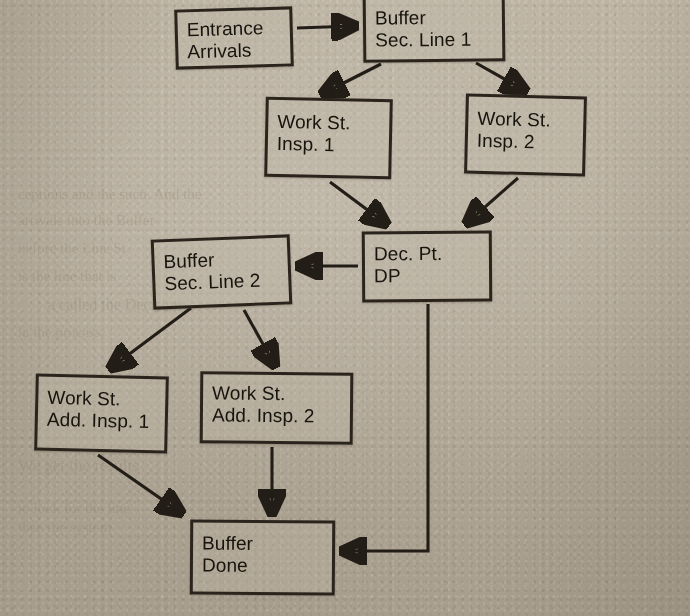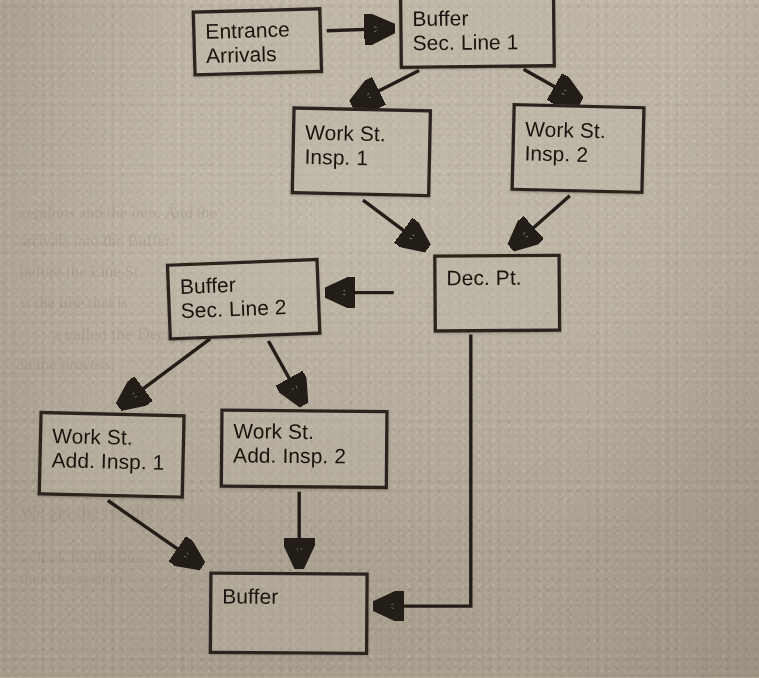--- a/index.html
+++ b/index.html
@@ -56,21 +56,21 @@
 </style>
 </head>
 <body>
 
 <div id="stage">
 
   <div class="paper"></div>
   <div class="paper-grain"></div>
   <div class="paper-shade"></div>
 
-  <div class="ghost" style="left:18px;top:186px;font-size:15px;">ceptions and the into. And the</div>
+  <div class="ghost" style="left:18px;top:186px;font-size:15px;">ceptions and the such. And the</div>
   <div class="ghost" style="left:18px;top:212px;font-size:15px;">arrivals into the Buffer</div>
   <div class="ghost" style="left:18px;top:240px;font-size:15px;">before the Line St.</div>
   <div class="ghost" style="left:18px;top:268px;font-size:15px;">is the line that is</div>
   <div class="ghost" style="left:18px;top:296px;font-size:16px;margin-left:30px;">a called the Decision</div>
   <div class="ghost" style="left:18px;top:324px;font-size:15px;text-align:center;">in the process.</div>
   <div class="ghost" style="left:18px;top:456px;font-size:17px;">We get the results</div>
   <div class="ghost" style="left:18px;top:484px;font-size:15px;margin-top:16px;">to look for the line</div>
   <div class="ghost" style="left:18px;top:519px;font-size:15px;">then the system</div>
 
   <svg class="edges" viewBox="0 0 690 616">
@@ -121,31 +121,33 @@
   <div class="box" style="left:465px;top:95px;width:121px;height:80px;transform:rotate(1.4deg);padding-top:11px;">
     <span class="ln">Work St.</span>
     <span class="ln">Insp. 2</span>
   </div>
 
   <div class="box" style="left:152px;top:237px;width:139px;height:70px;transform:rotate(-2.2deg);padding-top:9px;">
     <span class="ln">Buffer</span>
     <span class="ln">Sec. Line 2</span>
   </div>
 
-  <div class="box" style="left:362px;top:231px;width:116px;height:71px;transform:rotate(-0.4deg);padding-top:9px;margin-left:32px;">
+  <div class="box" style="left:362px;top:231px;width:130px;height:71px;transform:rotate(-0.4deg);padding-top:9px;">
     <span class="ln">Dec. Pt.</span>
+    <span class="ln">DP</span>
   </div>
 
   <div class="box" style="left:35px;top:375px;width:133px;height:77px;transform:rotate(1.3deg);padding-top:10px;">
     <span class="ln">Work St.</span>
     <span class="ln">Add. Insp. 1</span>
   </div>
 
   <div class="box" style="left:200px;top:372px;width:153px;height:72px;transform:rotate(0.5deg);padding-top:8px;">
     <span class="ln">Work St.</span>
     <span class="ln">Add. Insp. 2</span>
   </div>
 
   <div class="box" style="left:190px;top:520px;width:145px;height:75px;transform:rotate(0.4deg);padding-top:10px;">
     <span class="ln">Buffer</span>
+    <span class="ln">Done</span>
   </div>
 
 </div>
 
 </body></html>

